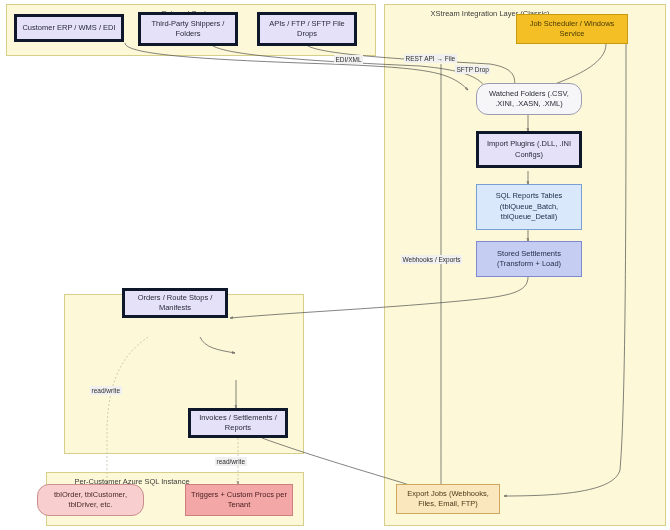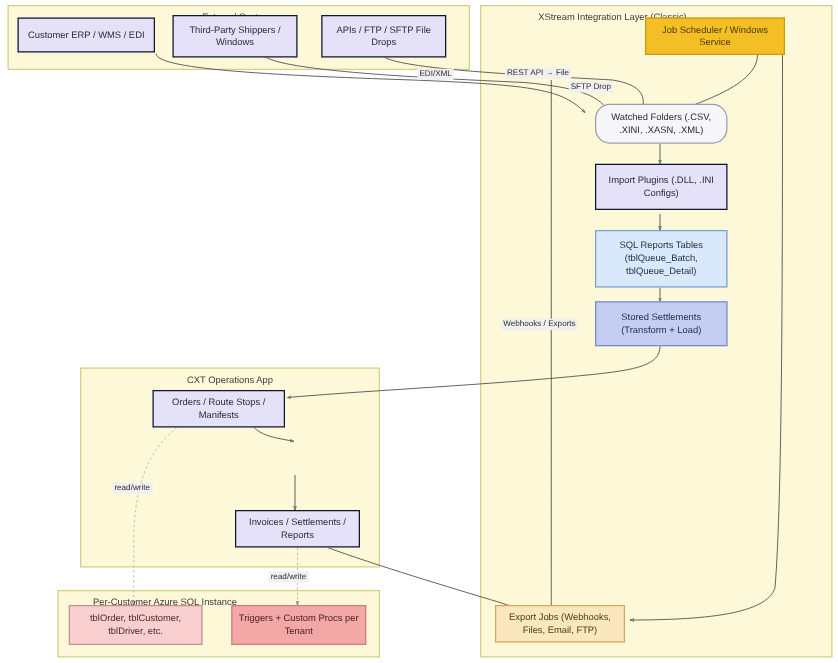--- a/index.html
+++ b/index.html
@@ -17,21 +17,21 @@
     position:absolute;left:0;right:0;top:4px;text-align:center;
     font-size:7.5px;color:#3b3b3b;line-height:10px;
     pointer-events:none;
   }
   .node{
     position:absolute;box-sizing:border-box;
     display:flex;align-items:center;justify-content:center;
     text-align:center;font-size:7.5px;line-height:10.5px;
     padding:2px 4px;
   }
-  .node-purple{background:#e4e1f8;border:1px solid #0f172a;color:#2a2a3a;}
+  .node-purple{background:#e4e1f8;border:3px solid #0f172a;color:#2a2a3a;}
   .node-white{background:#f6f6f8;border:1px solid #9c9cb0;color:#2a2a3a;}
   .node-lightblue{background:#dae8fc;border:1px solid #7a9fd4;color:#23304a;}
   .node-blue{background:#c5cdf2;border:1px solid #7e89cf;color:#23304a;}
   .node-orange{background:#f3bf24;border:1px solid #c89a10;color:#4a3a05;}
   .node-pink-light{background:#f8cece;border:1px solid #c98e8e;color:#4a2a2a;}
   .node-pink-dark{background:#f4a7a7;border:1px solid #cd7f7f;color:#4a2020;}
   .node-tan{background:#fbe7bd;border:1px solid #cfa85f;color:#4a3a1a;}
   .edge-label{
     position:absolute;font-size:6.5px;line-height:8px;color:#2d2d2d;
     background:#f0f0f0;padding:0.5px 1.5px;white-space:nowrap;
@@ -98,21 +98,21 @@
     <path d="M441,64 C441,140 441,300 441,440 C441,470 441,480 441,488" marker-end="url(#arrow)"></path>
 
     <path d="M626,44 C626,200 626,400 620,470 C614,492 560,496 504,496" marker-end="url(#arrow)"></path>
   </svg>
 
   <div class="node node-purple" style="left:14px;top:14px;width:110px;height:28px;">
     <span>Customer ERP / WMS / EDI</span>
   </div>
 
   <div class="node node-purple" style="left:138px;top:12px;width:100px;height:34px;">
-    <span>Third-Party Shippers / Windows</span>
+    <span>Third-Party Shippers / Folders</span>
   </div>
 
   <div class="node node-purple" style="left:257px;top:12px;width:100px;height:34px;">
     <span>APIs / FTP / SFTP File Drops</span>
   </div>
 
   <div class="node node-orange" style="left:516px;top:14px;width:112px;height:30px;">
     <span>Job Scheduler / Windows Service</span>
   </div>
 
@@ -125,30 +125,30 @@
   </div>
 
   <div class="node node-lightblue" style="left:476px;top:184px;width:106px;height:46px;">
     <span>SQL Reports Tables (tblQueue_Batch, tblQueue_Detail)</span>
   </div>
 
   <div class="node node-blue" style="left:476px;top:241px;width:106px;height:36px;">
     <span>Stored Settlements (Transform + Load)</span>
   </div>
 
-  <div class="node node-purple" style="left:122px;top:312px;width:106px;height:30px;">
+  <div class="node node-purple" style="left:122px;top:288px;width:106px;height:30px;">
     <span>Orders / Route Stops / Manifests</span>
   </div>
 
 
   <div class="node node-purple" style="left:188px;top:408px;width:100px;height:30px;">
     <span>Invoices / Settlements / Reports</span>
   </div>
 
-  <div class="node node-pink-light" style="left:55px;top:484px;width:107px;height:32px;">
+  <div class="node node-pink-light" style="left:37px;top:484px;width:107px;height:32px;border-radius:12px;">
     <span>tblOrder, tblCustomer, tblDriver, etc.</span>
   </div>
 
   <div class="node node-pink-dark" style="left:185px;top:484px;width:108px;height:32px;">
     <span>Triggers + Custom Procs per Tenant</span>
   </div>
 
   <div class="node node-tan" style="left:396px;top:484px;width:104px;height:30px;">
     <span>Export Jobs (Webhooks, Files, Email, FTP)</span>
   </div>

